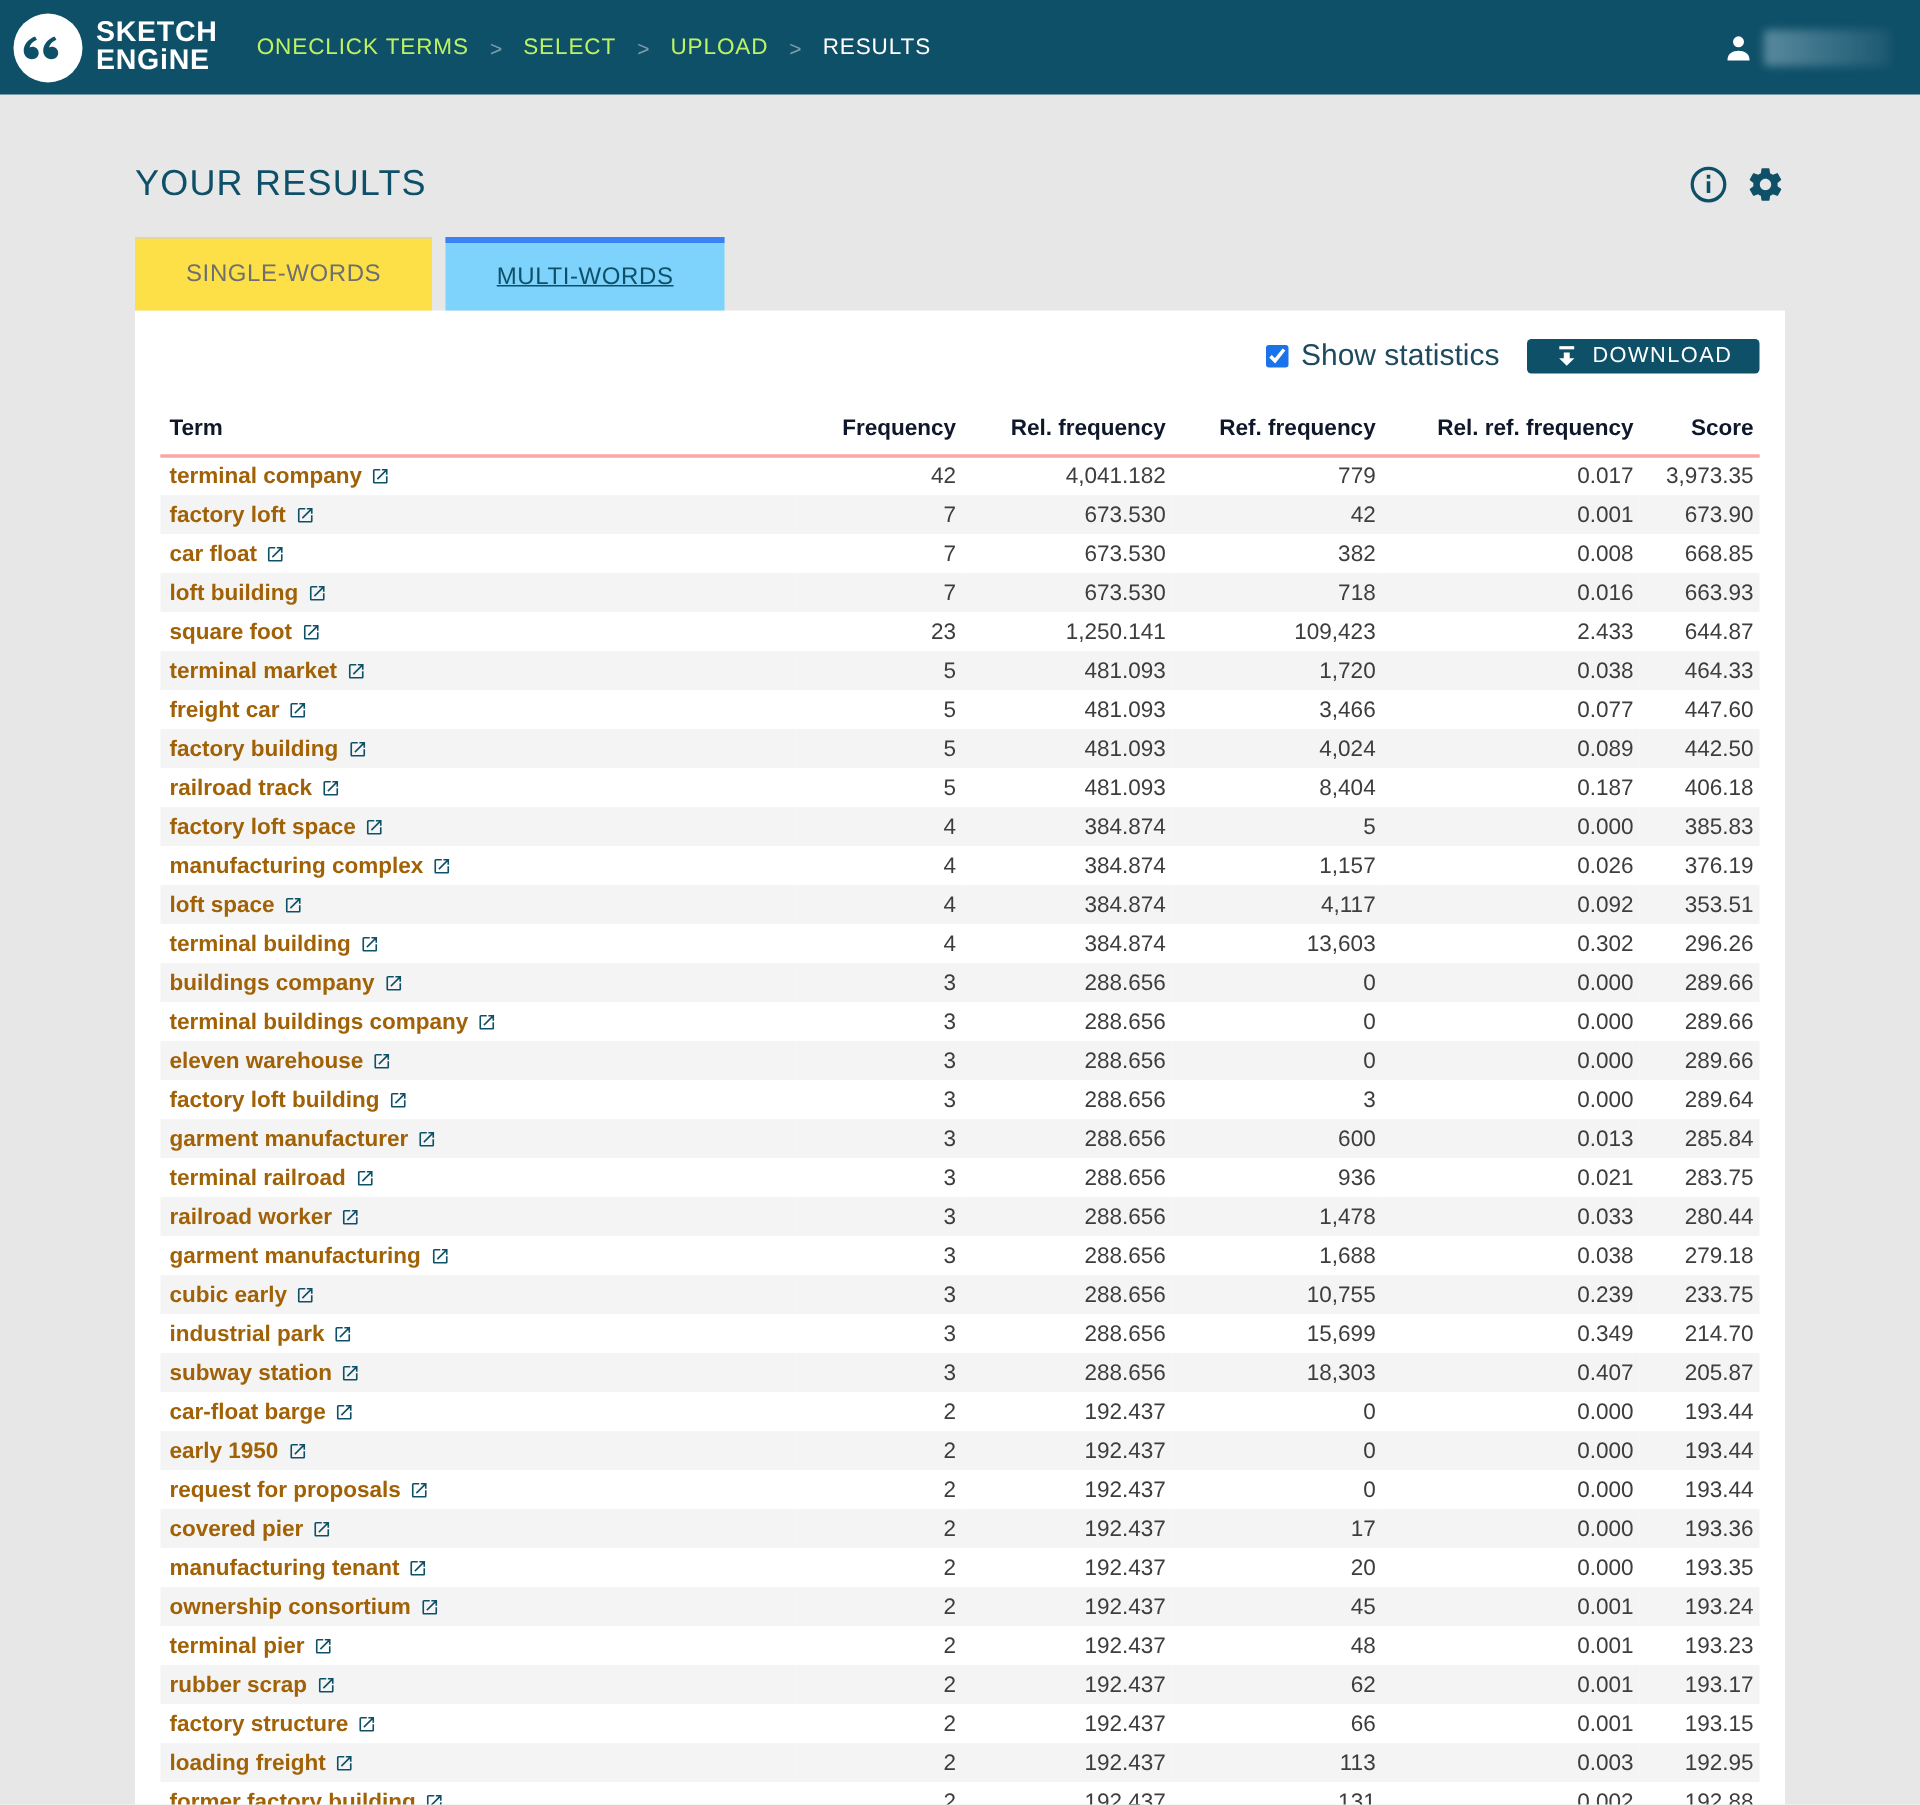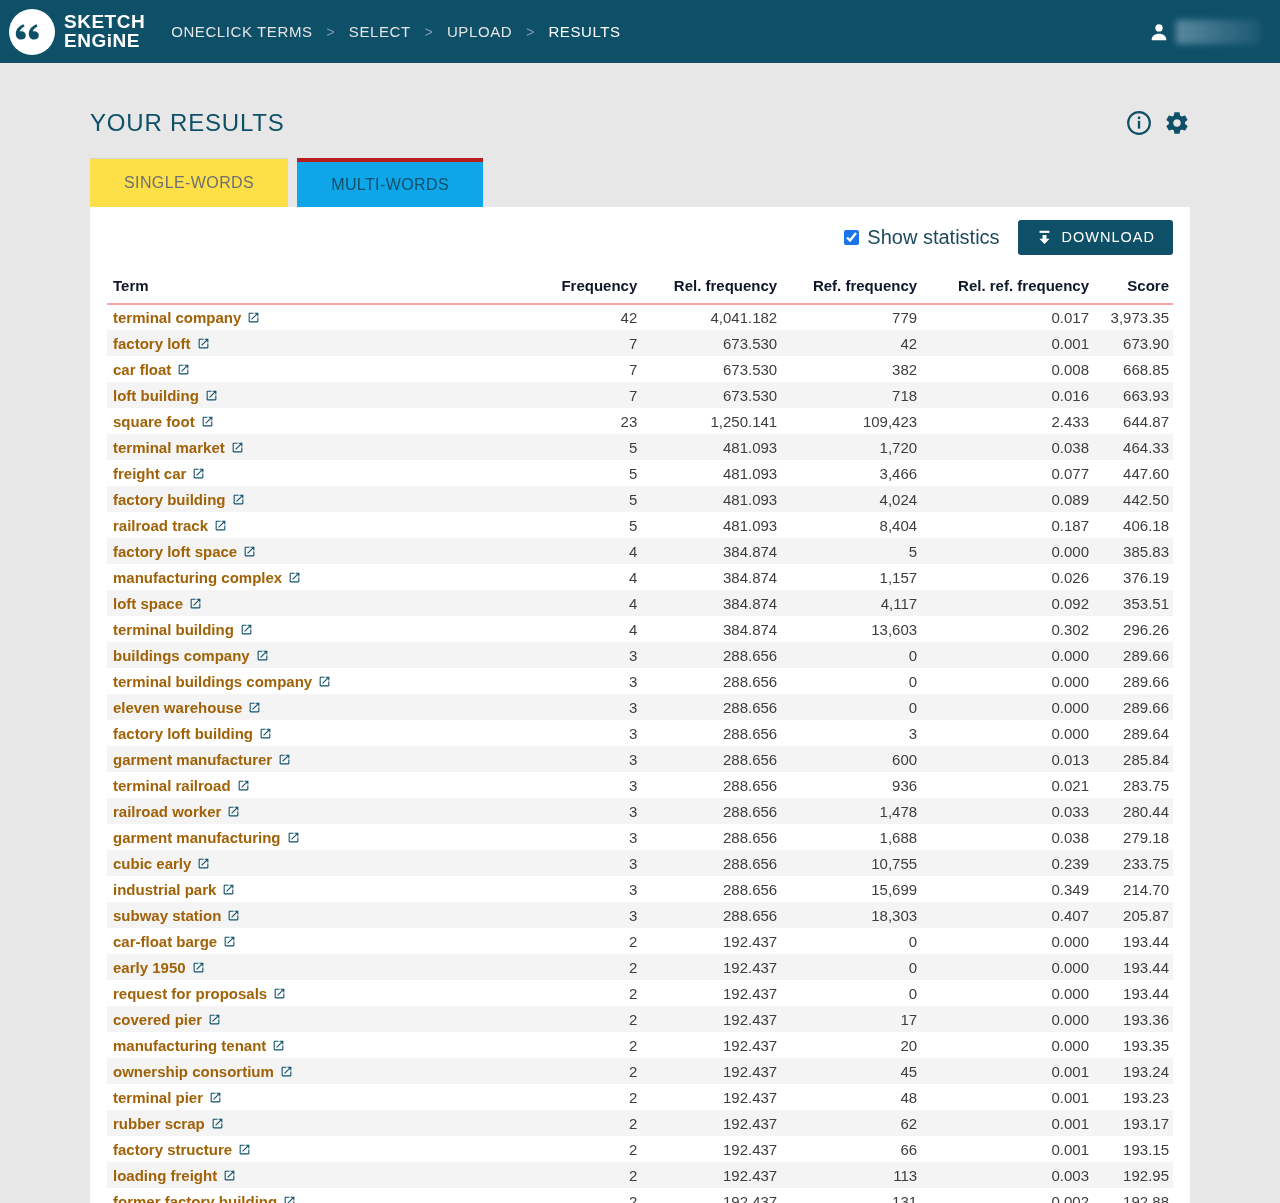--- a/index.html
+++ b/index.html
@@ -12,21 +12,21 @@
   
   .topbar {
     height: 63px; background: #0f5069;
     display: flex; align-items: center;
     padding: 0 20px 0 8px;
   }
   .logo { display: flex; align-items: center; gap: 8px; cursor: pointer; }
   .logo-mark { width: 48px; height: 48px; }
   .logo-word { color: #fff; font-size: 19px; font-weight: 700; line-height: 0.95; letter-spacing: 0.5px; }
   .crumbs { display: flex; align-items: center; gap: 14px; margin-left: 26px; }
-  .crumb { color: #e5e5e5; font-size: 15px; letter-spacing: 0.6px; cursor: pointer; }
+  .crumb { color: #bef264; font-size: 15px; letter-spacing: 0.6px; cursor: pointer; }
   .crumb-sep { color: #7e9cab; font-size: 14px; }
   .crumb.active { color: #ffffff; font-weight: 500; cursor: default; }
   .topbar-right { margin-left: auto; display: flex; align-items: center; gap: 6px; }
   .user-icon { width: 22px; height: 22px; }
   .user-redacted {
     width: 84px; height: 24px; border-radius: 3px;
     background: linear-gradient(90deg, rgba(150,185,202,.55), rgba(120,160,180,.35) 60%, rgba(100,140,160,.15));
     filter: blur(3px);
   }
 
@@ -42,36 +42,36 @@
   .tab {
     height: 49px; padding: 0 34px;
     display: flex; align-items: center; justify-content: center;
     font-size: 16px; letter-spacing: 0.4px; cursor: pointer;
   }
   .tab.inactive {
     background: #fde047; color: #6f6f6f;
     border-top: 1px solid #d4d4d4; margin-right: 9px;
   }
   .tab.active {
-    background: #0ea5e9; color: #0f5069;
-    border-top: 4px solid #b91c1c; font-weight: 400;
+    background: #7dd3fc; color: #0f5069;
+    border-top: 4px solid #3b82f6; font-weight: 400; text-decoration: underline;
   }
 
   
   .panel {
     background: #ffffff; width: 1100px; min-height: 1000px;
     padding: 10px 17px 20px 17px;
   }
   .toolbar { display: flex; align-items: center; justify-content: flex-end; gap: 18px; height: 40px; }
   .show-stats { display: flex; align-items: center; gap: 8px; cursor: pointer; }
   .show-stats input { width: 15px; height: 15px; accent-color: #1a73e8; cursor: pointer; }
   .show-stats-label { color: #1d4a5e; font-size: 20px; }
   .download-btn {
     background: #0f5069; color: #fff; border: none; border-radius: 3px;
-    height: 35px; padding: 0 18px; font-size: 14.5px; letter-spacing: 1px;
+    height: 23px; padding: 0 18px; font-size: 14.5px; letter-spacing: 1px;
     display: flex; align-items: center; gap: 9px; cursor: pointer;
     font-family: inherit;
   }
 
   
   table { width: 100%; border-collapse: collapse; margin-top: 14px; }
   thead th {
     font-size: 15px; font-weight: 700; color: #0f172a;
     padding: 6px 4px 9px 4px; border-bottom: 2px solid #fca5a5;
     text-align: right; white-space: nowrap;

